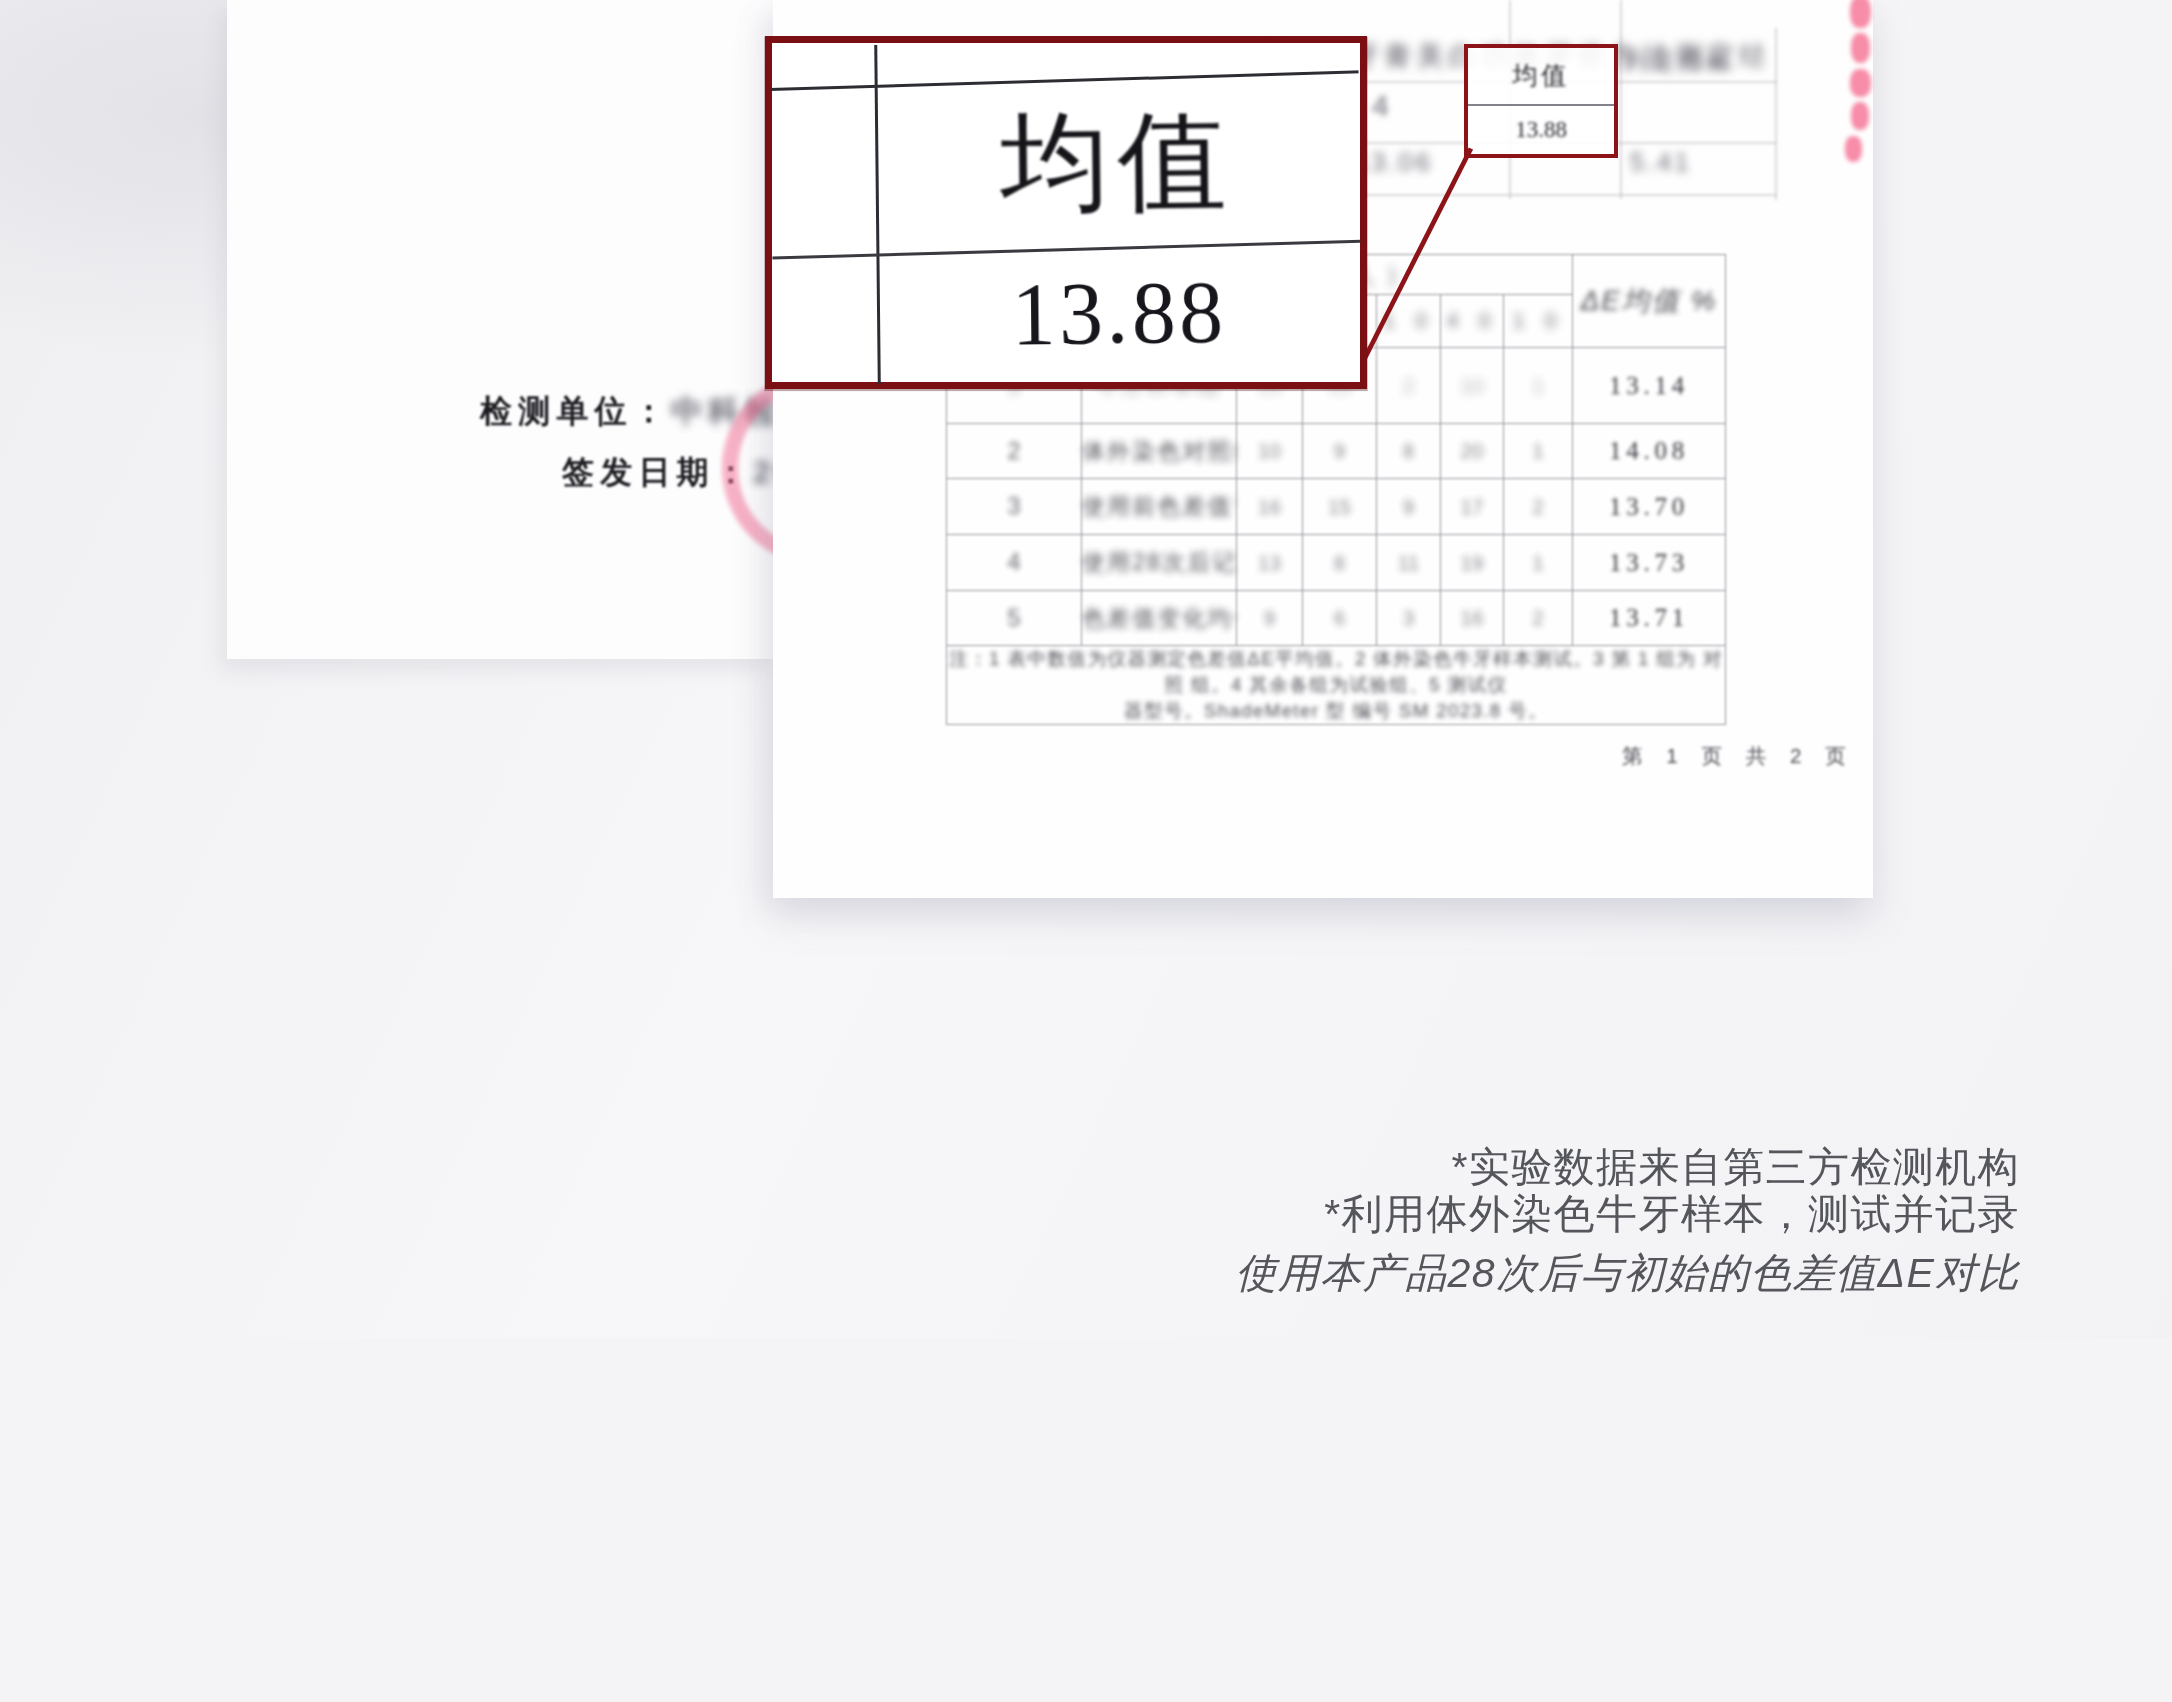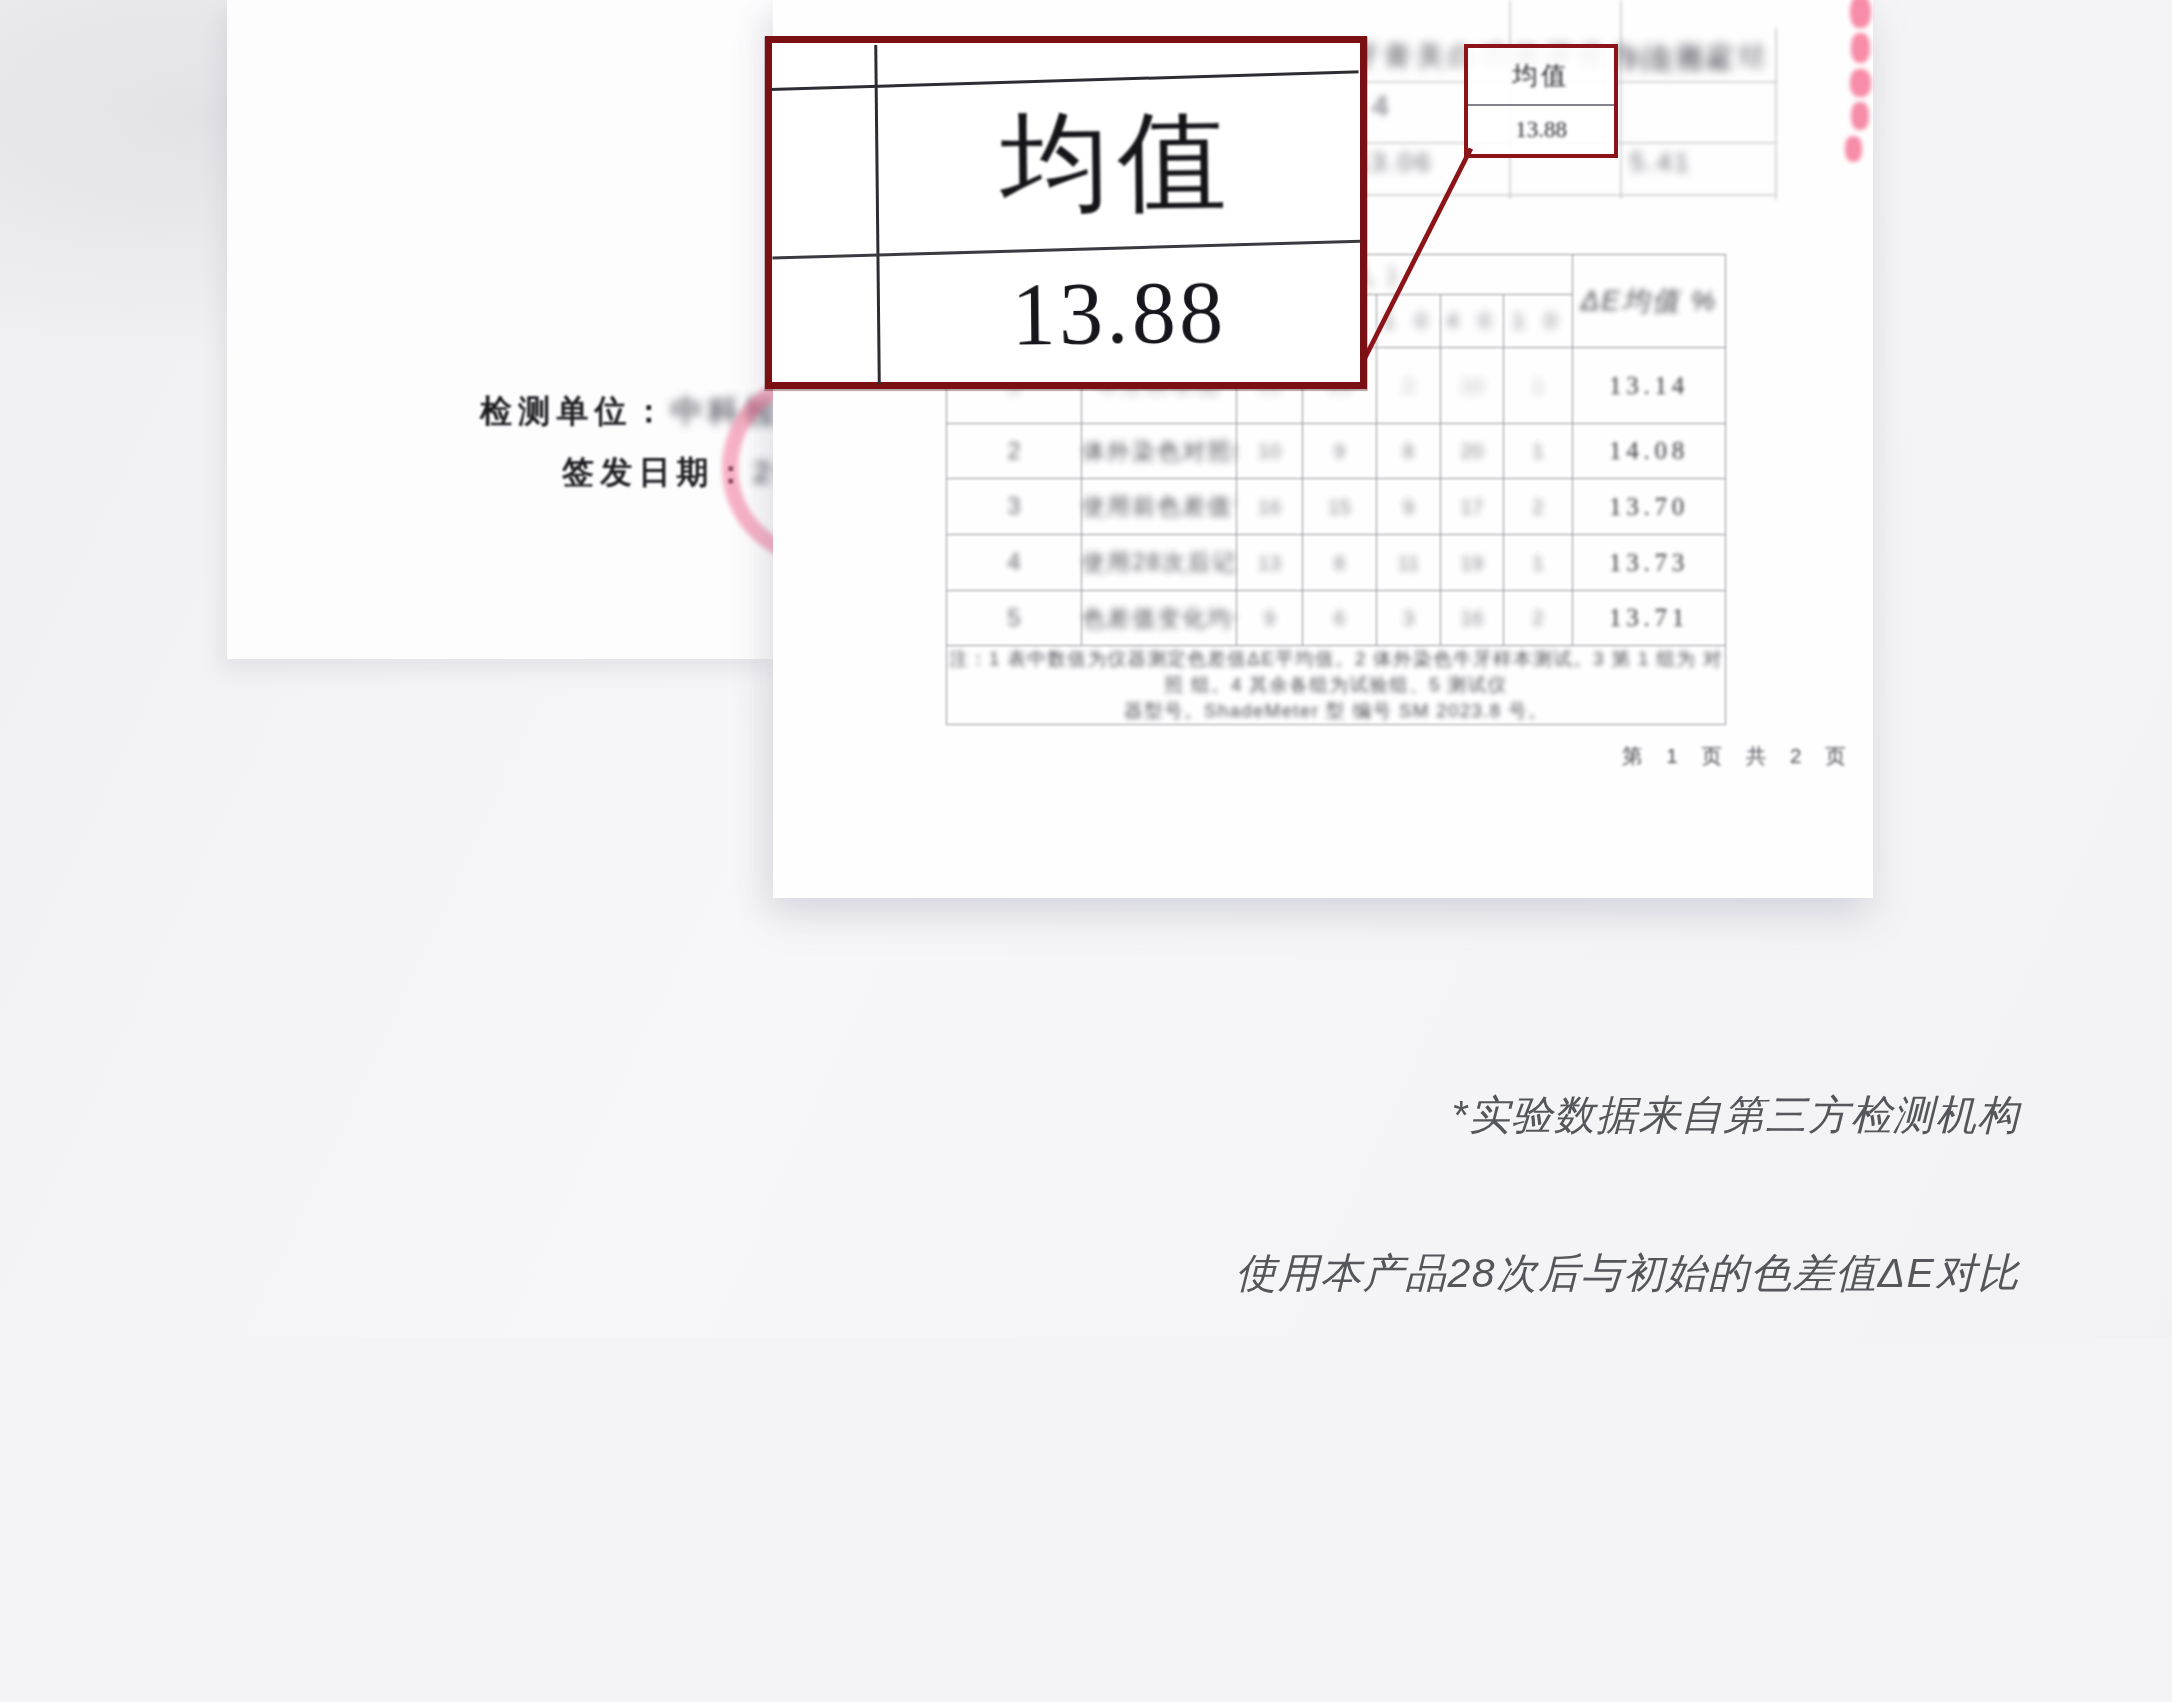--- a/index.html
+++ b/index.html
@@ -76,21 +76,21 @@
   .c-val{font-family:"Liberation Serif","DejaVu Serif",serif;font-size:25px;color:#26262e;filter:blur(1.7px);letter-spacing:4.8px;}
   .c-note{font-size:18.6px;color:#3e3e48;filter:blur(2.1px);line-height:26px;text-align:left;padding:2.7px 8.2px;letter-spacing:1.4px;}
 
   .page-footer{left:849px;top:742px;font-size:20.6px;color:#4a4a53;letter-spacing:9px;filter:blur(1.4px);}
 
   
   .frag{position:absolute;background:#f78da8;border-radius:42%;filter:blur(2.1px);}
 
   
   .disc{right:192px;text-align:right;font-size:41px;color:#54565b;letter-spacing:1.4px;font-weight:300;white-space:nowrap;}
-  .d1{top:1088px;font-style:italic;} .d2{top:1187px;} .d3{top:1246px;font-style:italic;} .d4{top:1331px;}
+  .d1{top:1140px;} .d2{top:1187px;} .d3{top:1246px;font-style:italic;} .d4{top:1331px;}
 </style>
 </head>
 <body>
 
 <div id="stage">
 
   <div class="abs bg-shade"></div>
 
   <div class="abs back-paper">
     <div class="abs bp-line bp1">
@@ -231,16 +231,17 @@
     <div class="bc-inner">
       <div class="bc-vline"></div>
       <div class="bc-topline"></div>
       <div class="bc-divider"></div>
       <div class="bc-label">均值</div>
       <div class="bc-value">13.88</div>
     </div>
   </div>
 
   <div class="abs disc d1">*实验数据来自第三方检测机构</div>
+  <div class="abs disc d2">*利用体外染色牛牙样本，测试并记录</div>
   <div class="abs disc d3">使用本产品28次后与初始的色差值ΔE对比</div>
 
 </div>
 
 
 </body></html>

